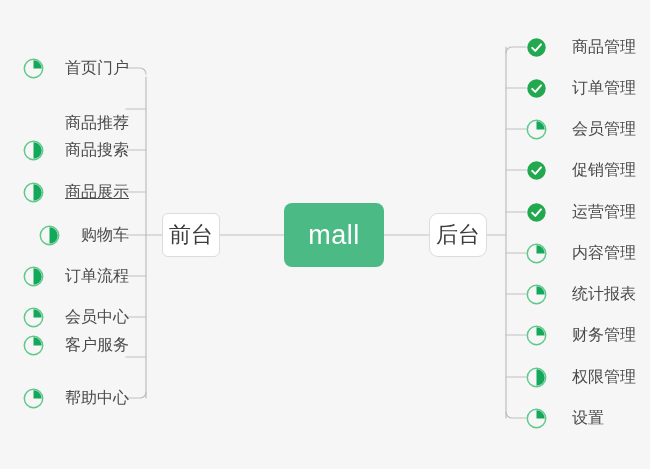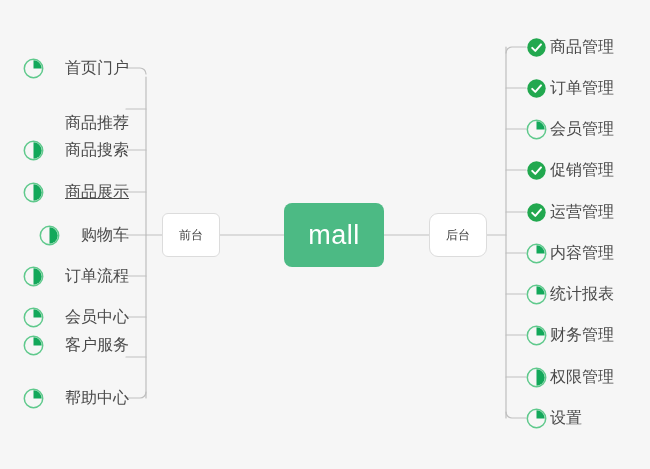--- a/index.html
+++ b/index.html
@@ -30,39 +30,39 @@
 
   
   .branch-node{
     position:absolute;
     box-sizing:border-box;
     display:flex;align-items:center;justify-content:center;
     background:#ffffff;
     color:#3d3d3d;
     border:1px solid #dcdcdc;
     border-radius:6px;
-    font-size:12px;
+    font-size:22px;
     height:44px;width:58px;
   }
   .branch-left{left:162px;top:213px;}
   .branch-right{left:429px;top:213px;border-radius:9px;}
 
   
   .leaf{
     position:absolute;
     display:flex;align-items:center;
     height:24px;
     font-size:16px;
     color:#4a4a4a;
     white-space:nowrap;
   }
   .leaf-left{justify-content:flex-end;right:521px;}
   .leaf-right{left:526px;}
   .leaf-left .leaf-label{margin-left:21px;}
-  .leaf-right .leaf-label{margin-left:3px;}
+  .leaf-right .leaf-label{margin-left:25px;}
   .leaf-label{line-height:24px;}
 
   .icon{
     width:21px;height:21px;
     flex:0 0 21px;
     display:block;
   }
 </style>
 </head>
 <body>

